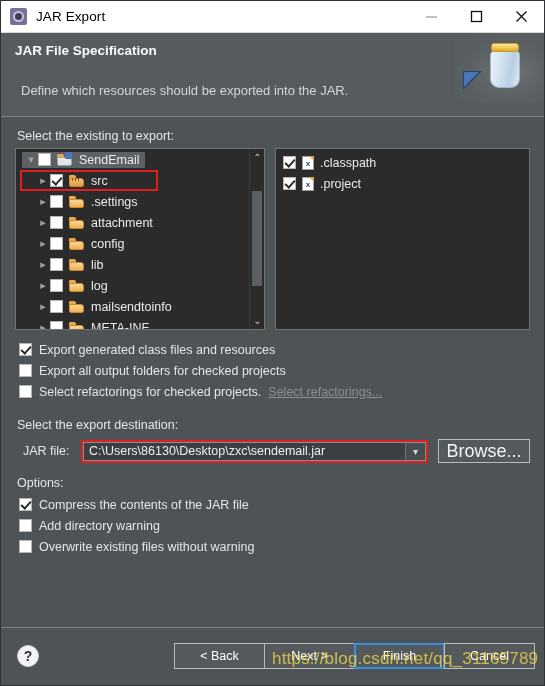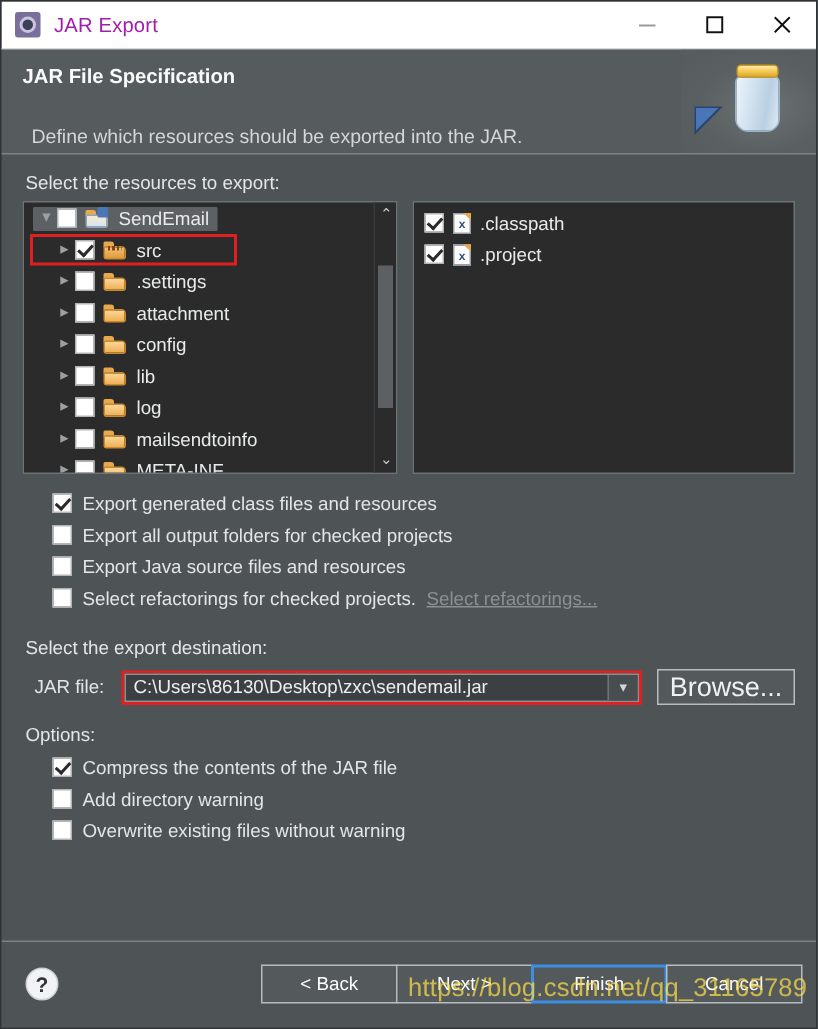--- a/index.html
+++ b/index.html
@@ -25,32 +25,32 @@
   .app-icon{
     width:17px;height:17px;flex:0 0 auto;position:relative;
     background:#7a6f9b;border-radius:2px;
     display:flex;align-items:center;justify-content:center;
   }
   .app-icon::before{
     content:"";width:11px;height:11px;border-radius:50%;
     background:#3c3f55;border:2px solid #c9c4dd;box-sizing:border-box;
   }
   .title-text{
-    margin-left:9px;font-size:13.5px;color:#a21caf;letter-spacing:.1px;
+    margin-left:9px;font-size:13.5px;color:#000000;letter-spacing:.1px;
   }
   .win-btns{margin-left:auto;display:flex;height:32px;}
   .win-btn{
     width:45px;height:32px;display:flex;align-items:center;justify-content:center;
     color:#000;
   }
   .win-btn svg{display:block;}
   .win-btn.min svg line{stroke:#9a9a9a;}
   
   .banner{
-    position:relative;height:70px;background:#565b5e;
+    position:relative;height:84px;background:#565b5e;
     border-bottom:1px solid #7d8184;
     box-sizing:border-box;
     padding:10px 14px 0 14px;
     overflow:hidden;
   }
   .banner-title{font-size:13.5px;font-weight:bold;color:#fafafa;}
   .banner-sub{font-size:13px;color:#d4d6d7;margin-top:25px;margin-left:6px;}
   .banner-img{
     position:absolute;right:0;top:0;width:90px;height:70px;
     background:radial-gradient(ellipse at 60% 55%, #6d7274 0%, #5a5f62 55%, #565b5e 100%);
@@ -167,21 +167,21 @@
     content:"";position:absolute;right:-1px;top:-1px;
     border-left:5px solid transparent;border-top:5px solid #e8a84f;
   }
   .xfile i{
     position:absolute;left:0;right:0;top:1px;font-style:normal;font-weight:bold;
     font-size:8px;color:#2c4f86;text-align:center;line-height:11px;
   }
   
   .opt{
     display:flex;align-items:center;height:21px;font-size:12.5px;color:#e3e5e6;
-    margin-left:20px;
+    margin-left:4px;
   }
   .opt .chk{margin-right:7px;}
   .opt .dim{color:#8b9093;text-decoration:underline;margin-left:7px;}
   .opts-block{margin-top:9px;}
   
   .dest-label{margin:16px 0 7px 2px;}
   .dest-row{display:flex;align-items:center;}
   .jar-lbl{font-size:12.5px;color:#e3e5e6;width:58px;margin-left:8px;}
   .combo-wrap{
     position:relative;flex:1;height:23px;border:2px solid #e02020;box-sizing:border-box;
@@ -265,21 +265,21 @@
       <div class="jar-arrow"></div>
         <div class="jar-arrow2"></div>
       <div class="jar-body"></div>
         <div class="jar-lid"></div>
     </div>
   </div>
 
   <div class="body">
 
     <div class="lbl section-label">
-      <span>Select the resources to export:</span>
+      <span>Select the existing to export:</span>
     </div>
 
     <div class="panes">
 
       <div class="pane left">
         <div class="tree">
           <div class="row">
             <span class="sel">
               <span class="arrow">▾</span>
               <span class="chk"></span>
@@ -372,24 +372,20 @@
       <div class="opt">
         <span class="chk checked"></span>
         <span>Export generated class files and resources</span>
       </div>
       <div class="opt">
         <span class="chk"></span>
         <span>Export all output folders for checked projects</span>
       </div>
       <div class="opt">
         <span class="chk"></span>
-        <span>Export Java source files and resources</span>
-      </div>
-      <div class="opt">
-        <span class="chk"></span>
         <span>Select refactorings for checked projects.</span>
         <span class="dim">Select refactorings...</span>
       </div>
     </div>
 
     <div class="lbl dest-label">
       <span>Select the export destination:</span>
     </div>
     <div class="dest-row">
       <div class="jar-lbl">JAR file:</div>

